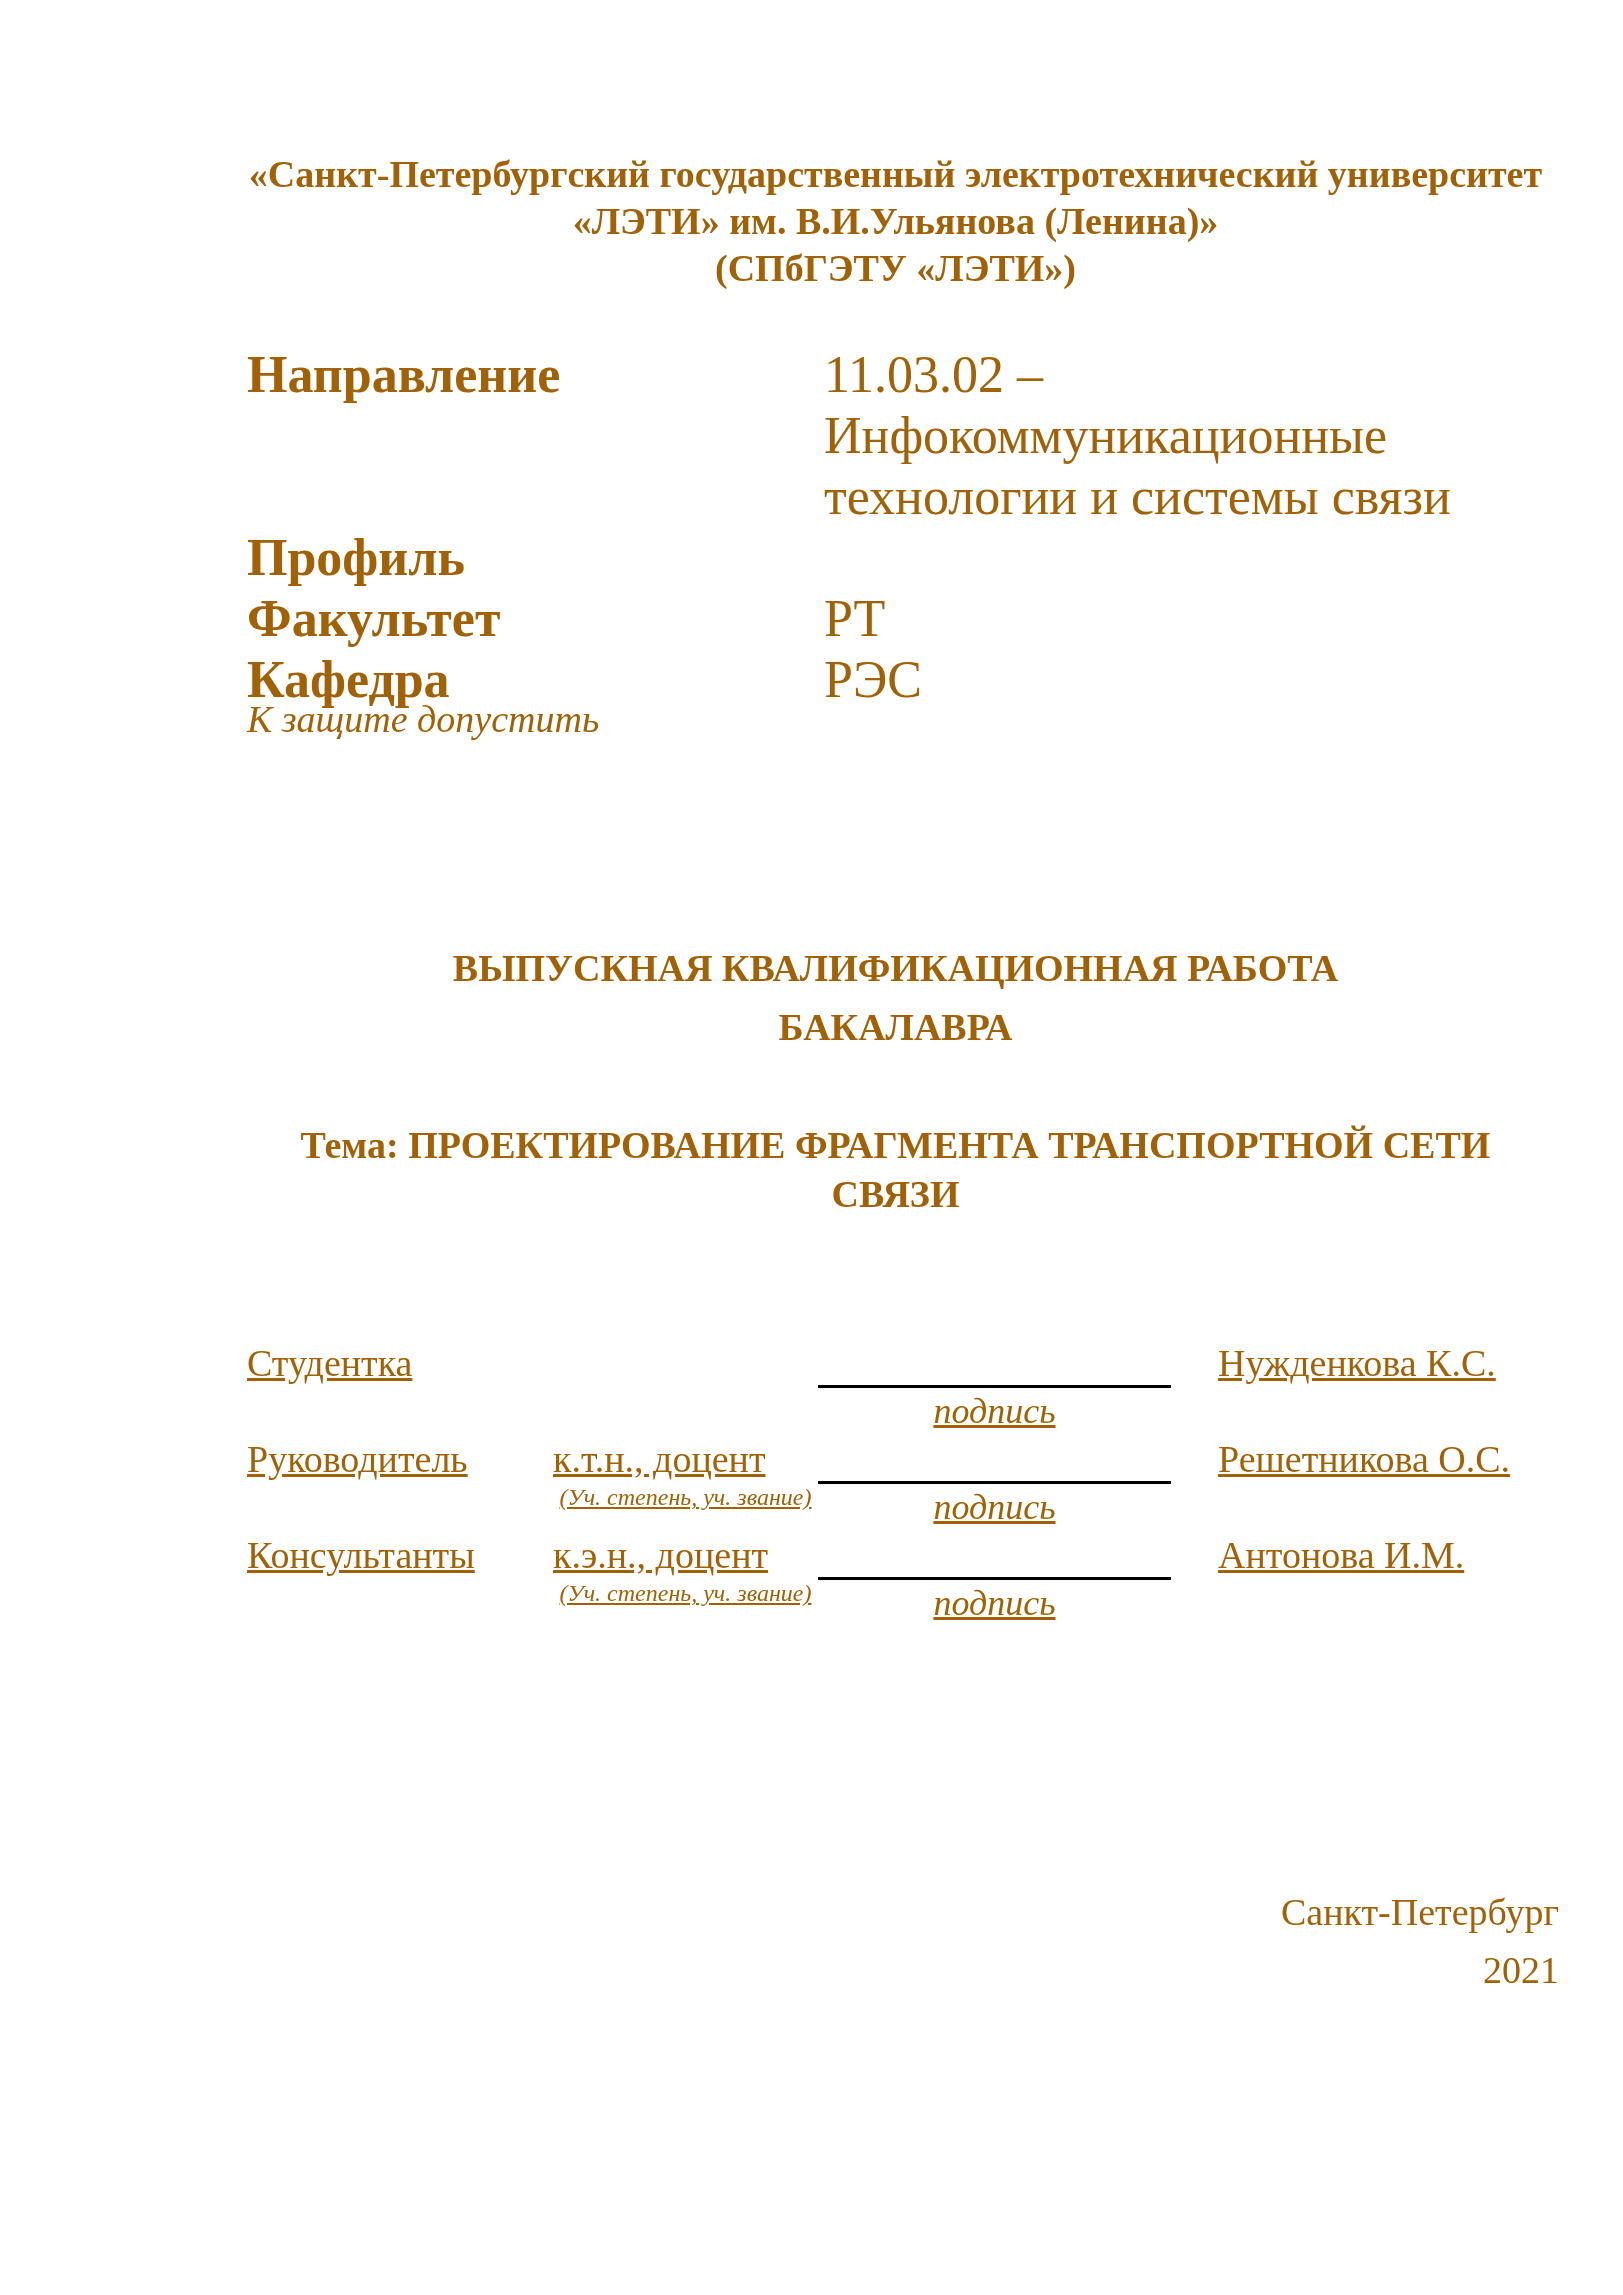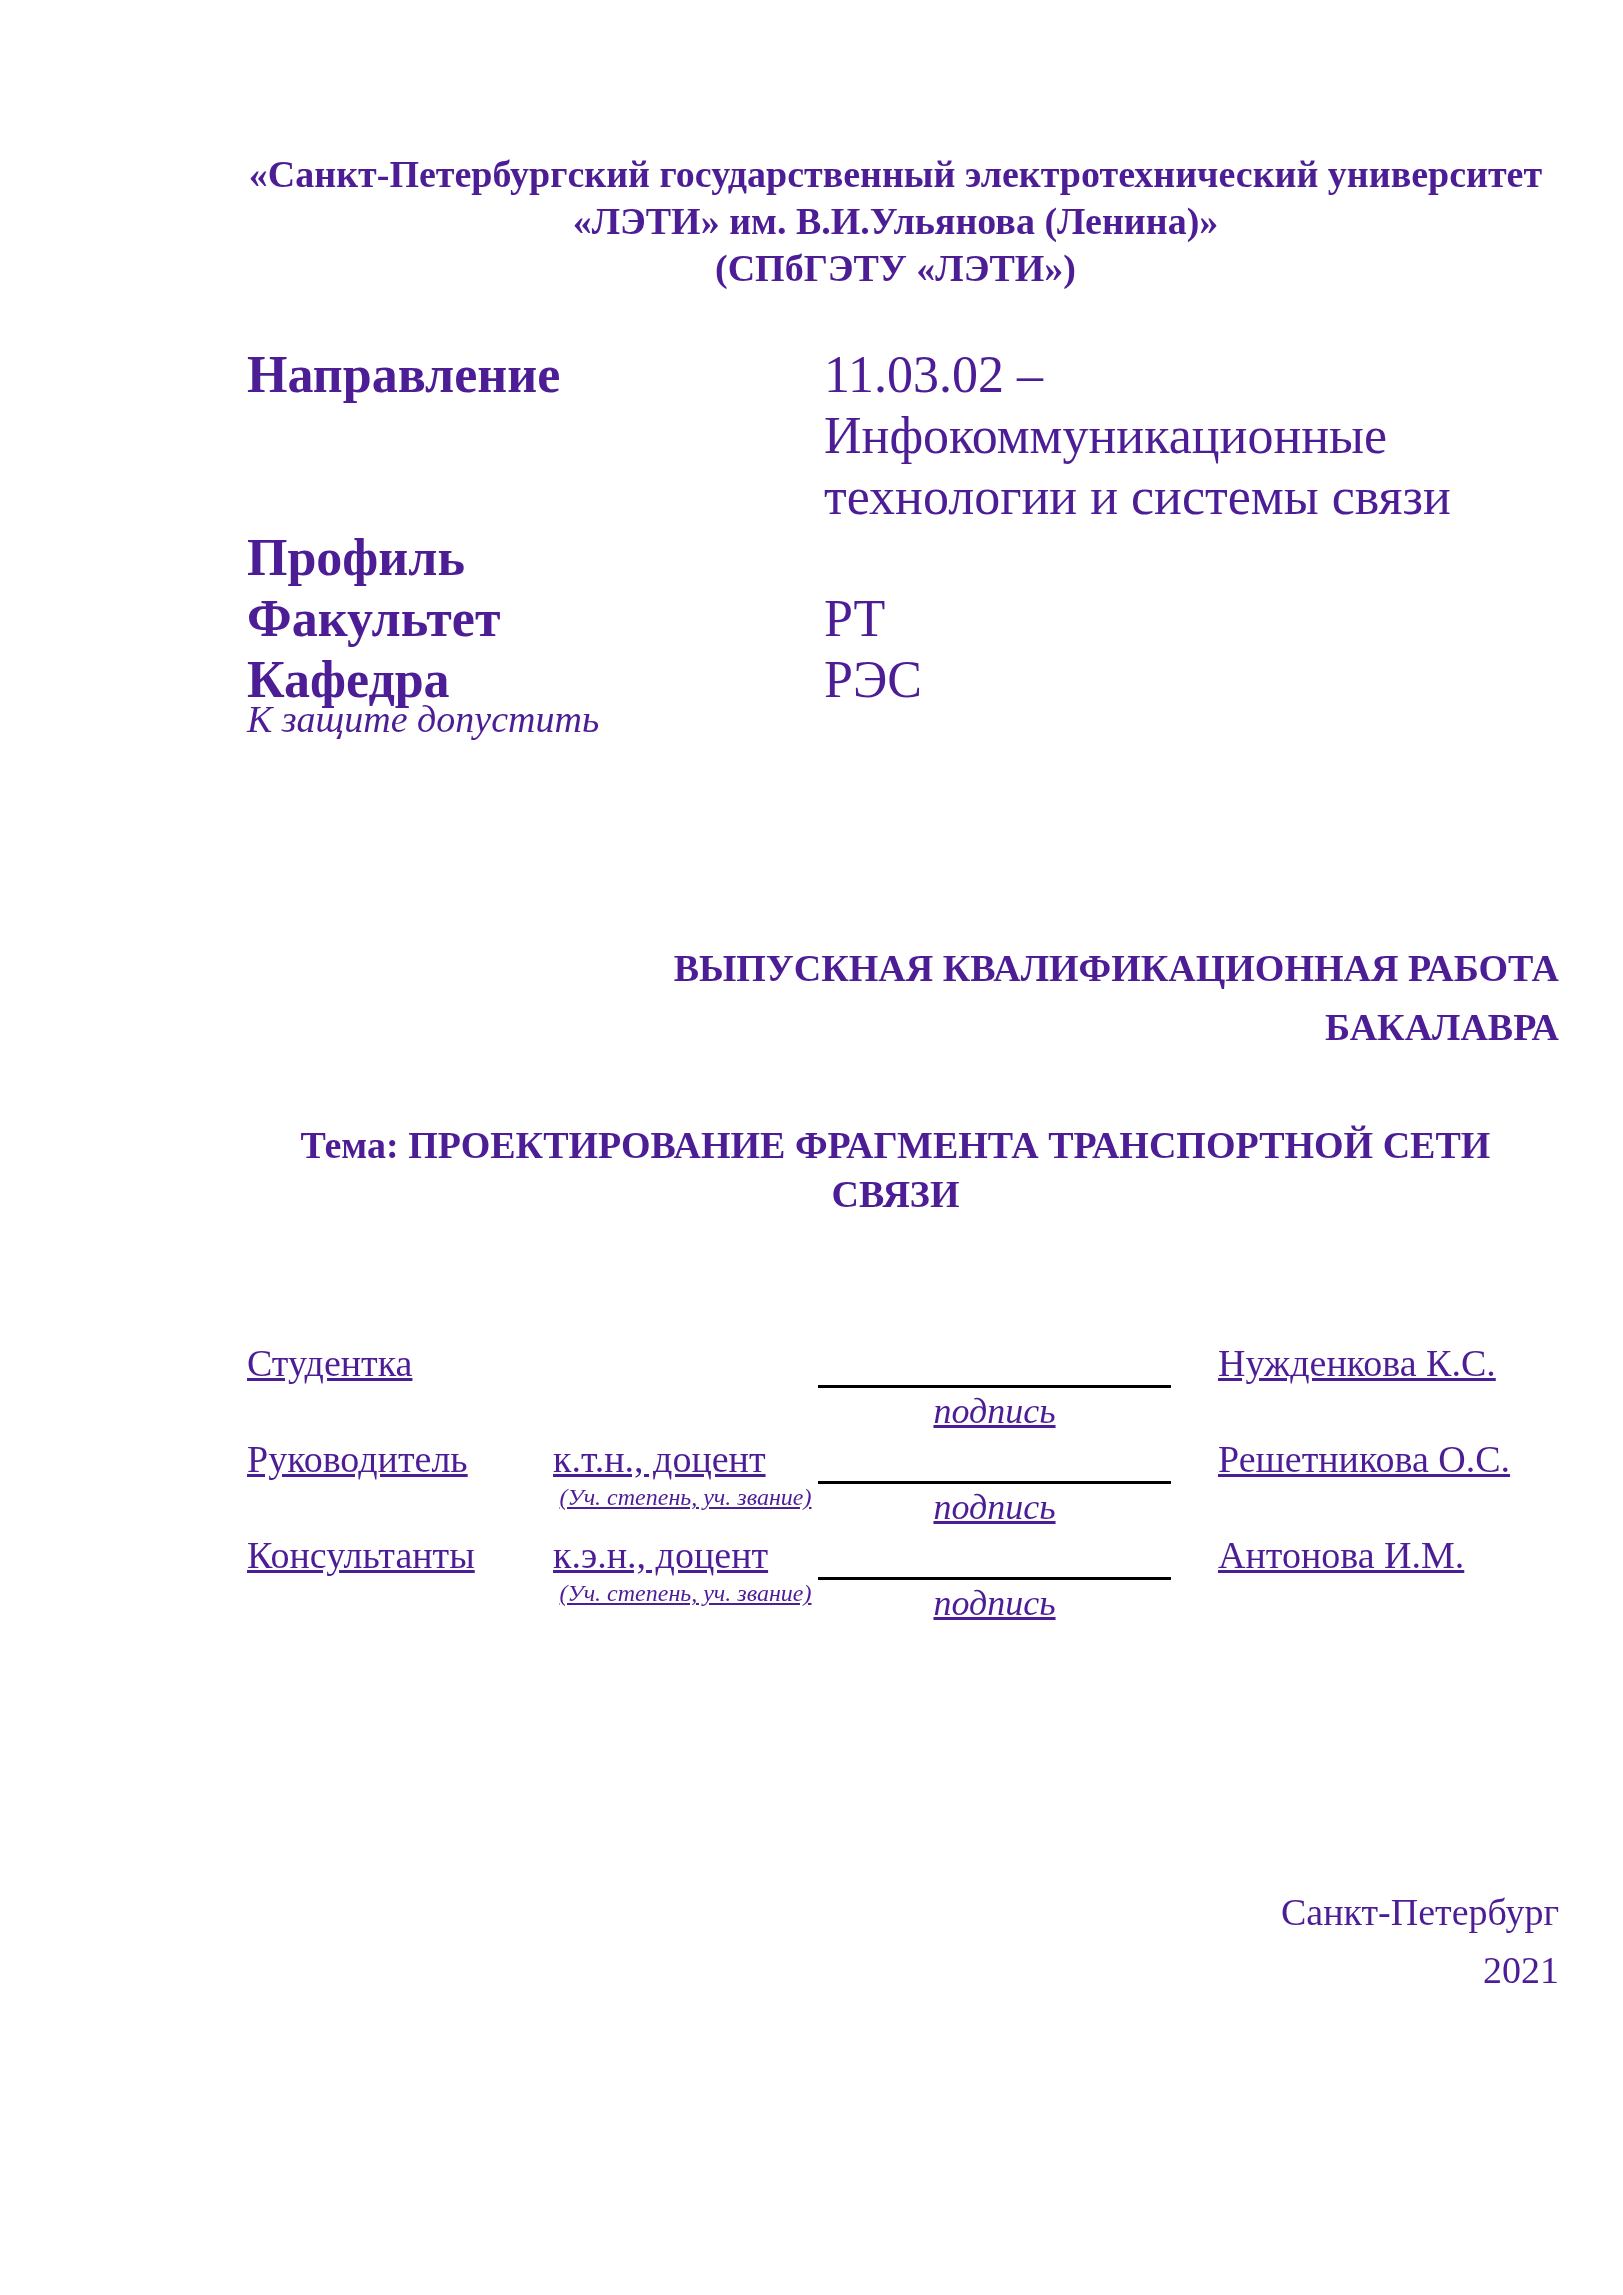--- a/index.html
+++ b/index.html
@@ -2,21 +2,21 @@
 <html style="font-size:12.6px"><head>
 <meta charset="utf-8">
 <style>
   * { margin: 0; padding: 0; box-sizing: border-box; }
   html, body { background: #ffffff; }
   .page {
     position: relative;
     width: 1623px;
     height: 2295px;
     background: #ffffff;
-    color: #4c1d95;
+    color: #a16207;
     font-family: "Liberation Serif", "DejaVu Serif", serif;
     overflow: hidden;
   }
   .line { white-space: nowrap; }
 
   
   .univ-header {
     position: absolute;
     top: 151px; left: 232px; width: 1327px;
     text-align: center;
@@ -43,21 +43,21 @@
     line-height: 61px;
   }
   .admission-note { font-style: italic; }
   .admission-row { position: relative; }
   .admission-name { position: absolute; left: 962px; top: 0; }
 
   
   .work-type {
     position: absolute;
     top: 939px; left: 232px; width: 1327px;
-    text-align: right;
+    text-align: center;
     font-weight: bold;
     font-size: 38px;
     line-height: 59px;
   }
 
   
   .topic {
     position: absolute;
     top: 1121px; left: 232px; width: 1327px;
     text-align: center;

